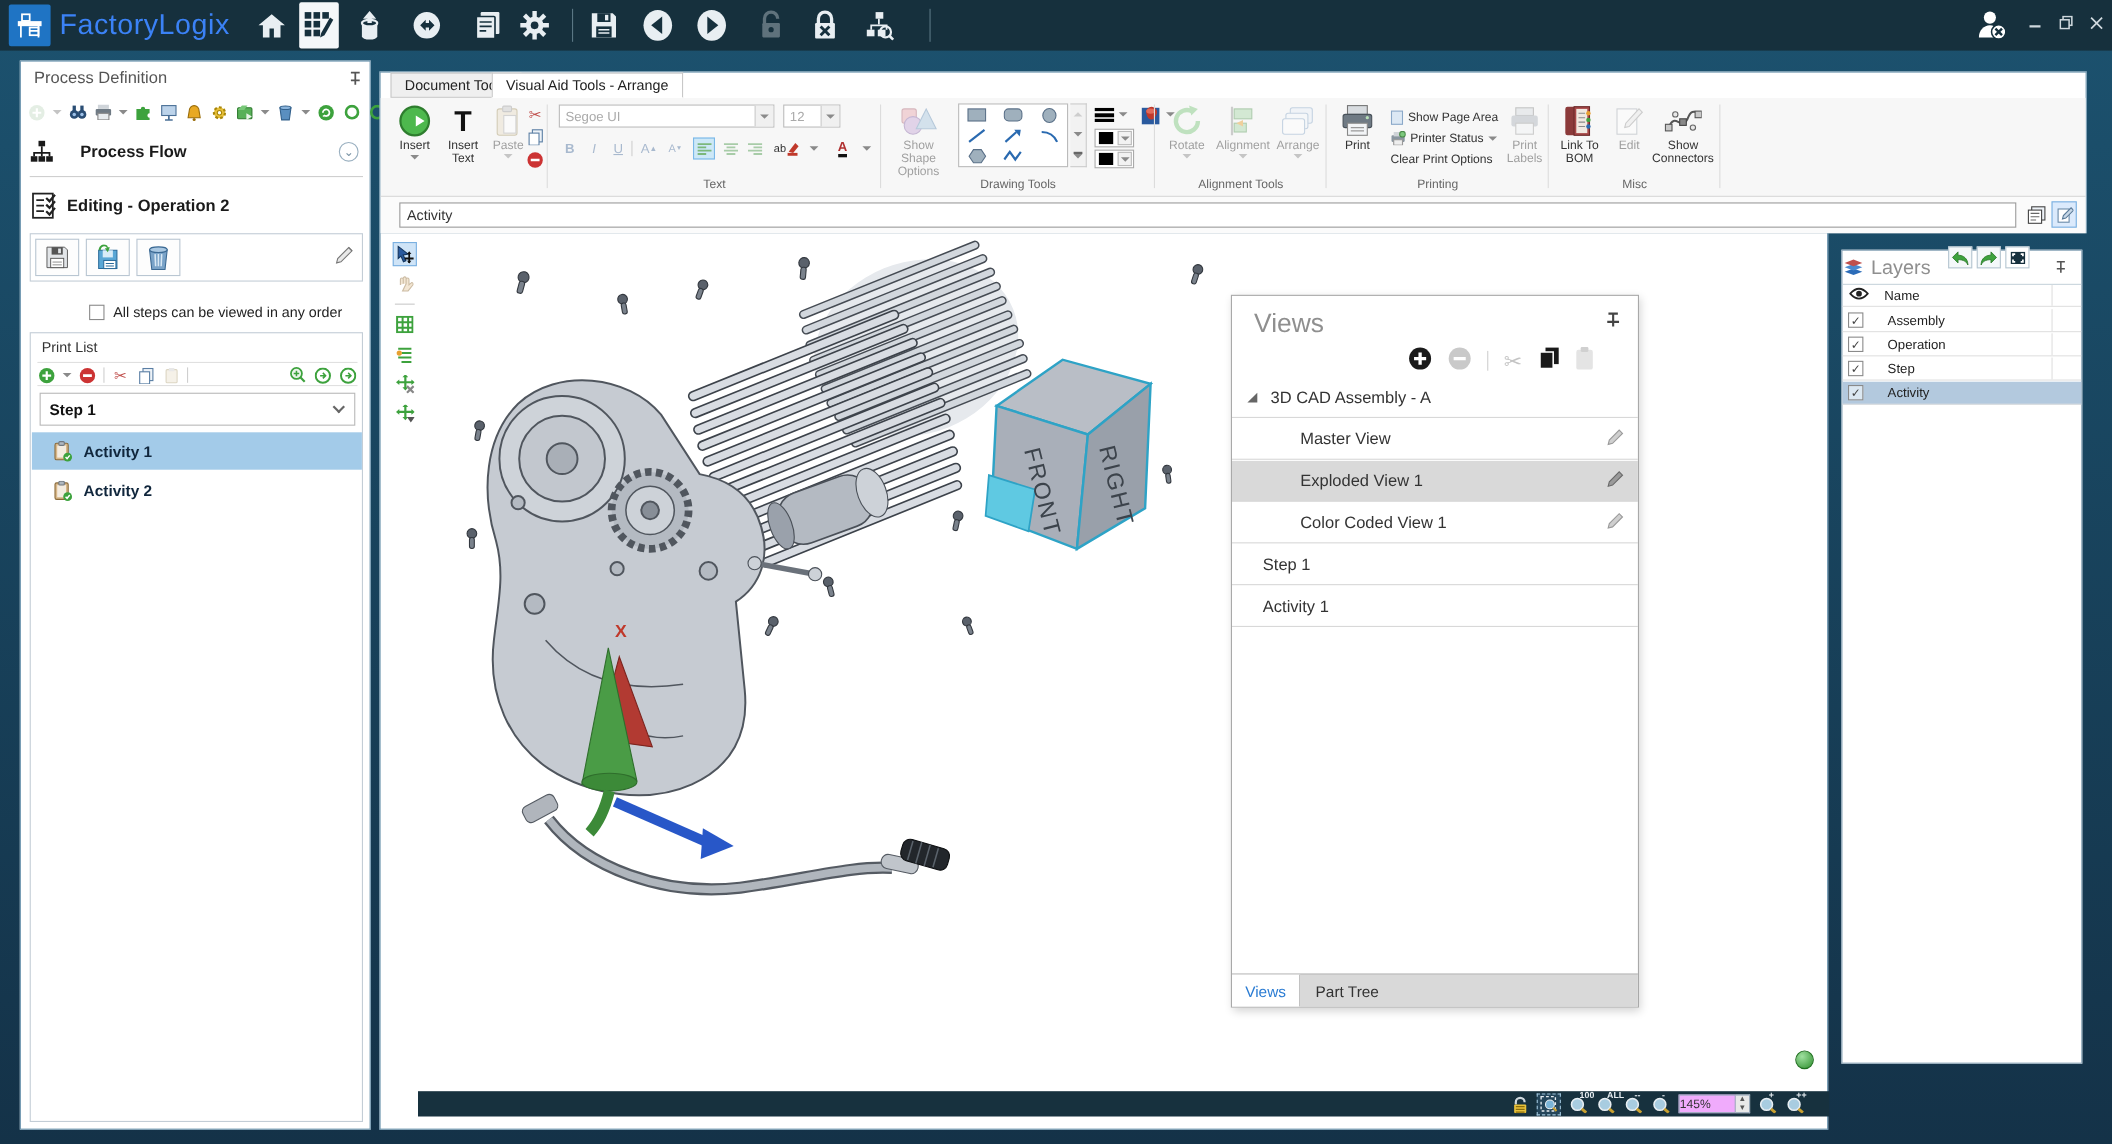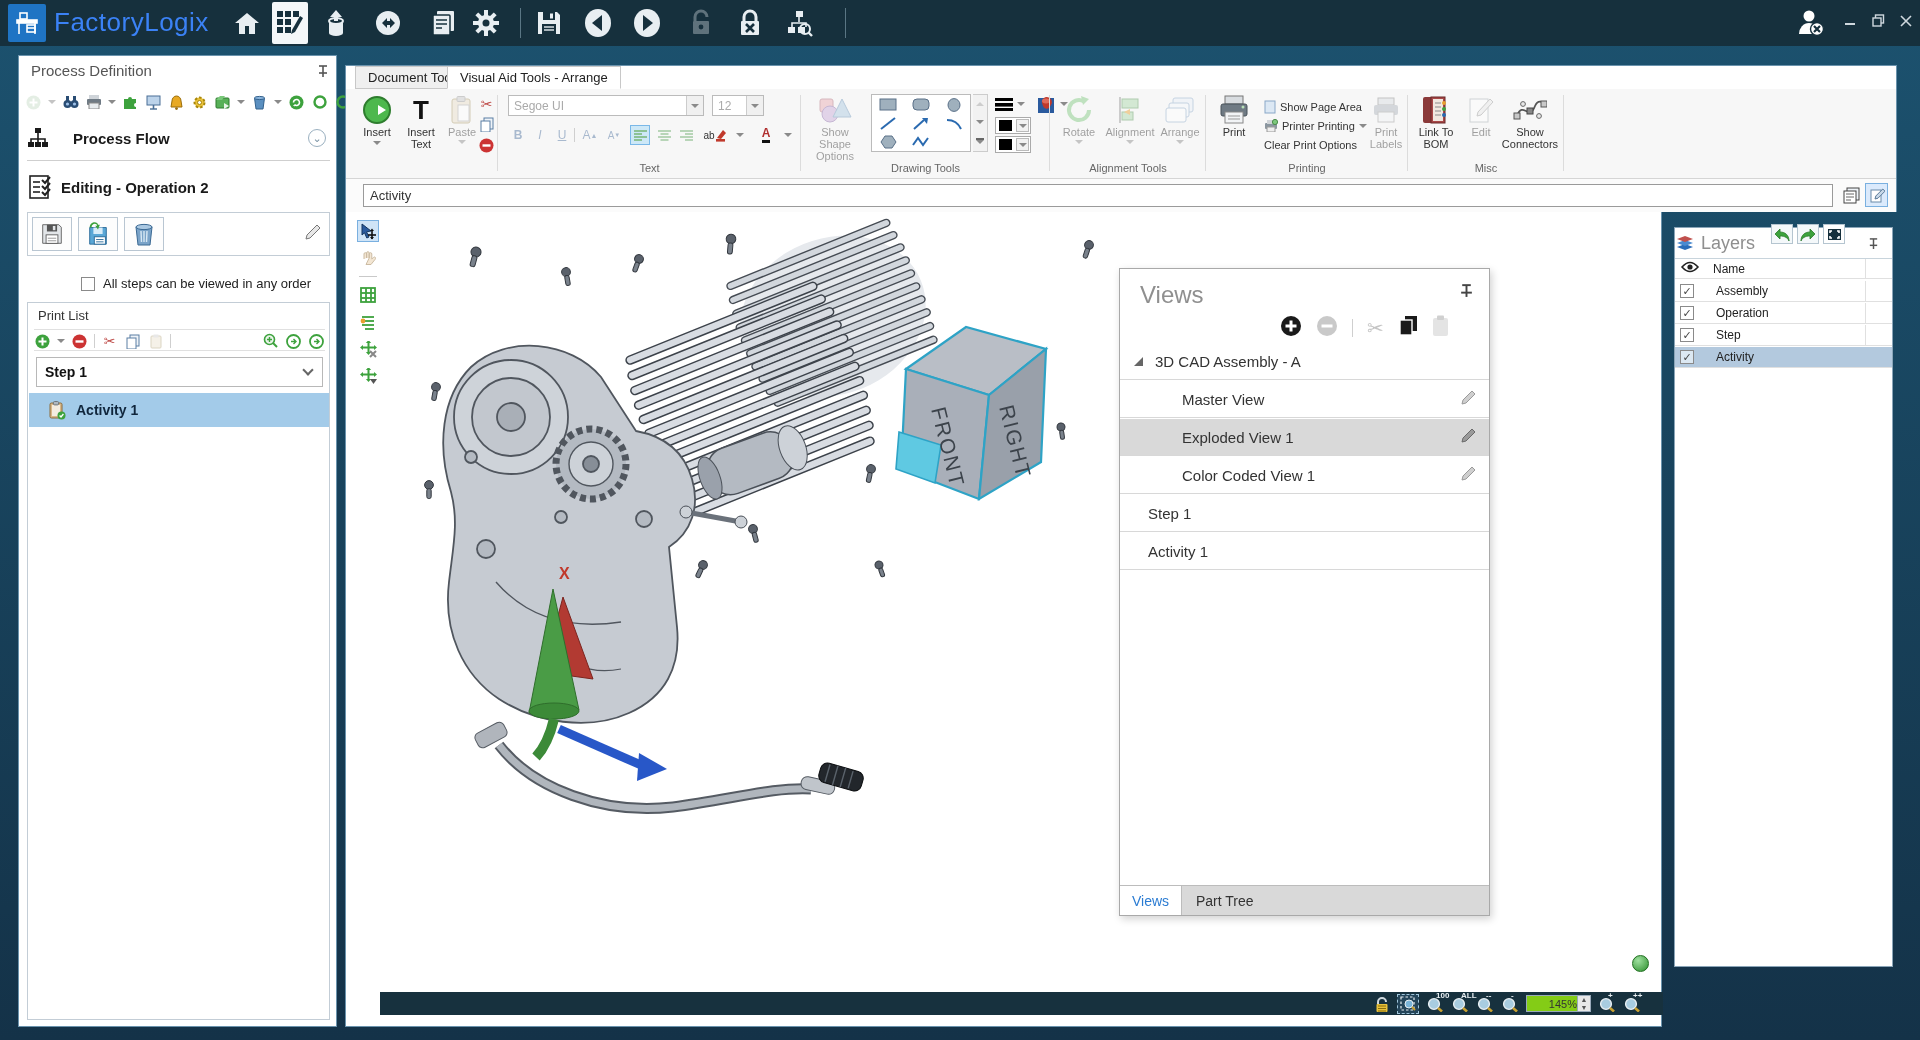--- a/index.html
+++ b/index.html
@@ -74,21 +74,21 @@
   #abEdit { border:1px solid #7ab0e0; background:#dbeafc; }
   
   #canvas { left:345px; top:212px; width:1317px; height:815px; background:#fff; border:1px solid #6a93ad; border-top:none; }
   #toolStrip { left:10px; top:8px; width:24px; display:flex; flex-direction:column; align-items:center; gap:5px; }
   .tsBtn { width:22px; height:22px; display:flex; align-items:center; justify-content:center; }
   .tsActive { background:#cfe4f7; border:1px solid #7ab0e0; }
   .tsDiv { width:18px; height:1px; background:#c9c9c9; margin:2px 0; }
   #statusStrip { left:34px; top:780px; width:1283px; height:23px; background:#17313e; display:flex; align-items:center; justify-content:flex-end; gap:7px; padding-right:22px; }
   .zicon { position:relative; display:flex; }
   .zlab { color:#e8eef2; font-size:8px; font-weight:bold; position:absolute; top:-4px; left:10px; letter-spacing:0; }
-  #zoomInput { width:52px; height:17px; background:#84cc16; border:1px solid #9ab; font-size:11px; color:#333; text-align:right; font-family:"Liberation Sans",sans-serif; }
+  #zoomInput { width:52px; height:17px; background:#f0abfc; border:1px solid #9ab; font-size:11px; color:#333; text-align:left; font-family:"Liberation Sans",sans-serif; }
   .spin { width:13px; height:17px; background:#e8e8e8; border:1px solid #9ab; border-left:none; color:#555; font-size:7px; line-height:8px; text-align:center; }
   .marq { border:1px dashed #9fc4da; background:#24455a; padding:1px 2px; }
   #greenBtn { left:1286px; top:743px; width:17px; height:17px; border-radius:50%; background:radial-gradient(circle at 35% 30%,#9fe09f,#2e8f2e); border:1px solid #1f6f1f; }
   
   #viewsPanel { left:773px; top:56px; width:371px; height:648px; background:#fff; border:1px solid #a9a9a9; box-shadow:2px 3px 8px rgba(0,0,0,0.18); }
   #vpTitle { left:20px; top:12px; font-size:24px; font-weight:300; color:#8f8f8f; }
   #vpPin { left:340px; top:14px; }
   #vpBar { left:160px; top:46px; height:26px; display:flex; align-items:center; gap:14px; }
   .treeRow { position:absolute; left:0; width:369px; border-bottom:1px solid #d8d8d8; height:37px; display:flex; align-items:center; font-size:15px; color:#333; }
   .tr-ind1 { padding-left:40px; }
@@ -498,20 +498,30 @@
       <div class="actRow" style="top:90px; background:#a3cbe9">
         <svg width="17" height="19" viewBox="0 0 17 19">
             <rect x="1" y="2" width="12" height="15" rx="1.5" fill="#d8b88a" stroke="#8a6a3a"></rect>
             <rect x="3" y="4" width="8" height="11" fill="#f4ece0"></rect>
             <rect x="4.5" y="0.5" width="5" height="3.4" rx="1" fill="#b0b8c0" stroke="#70787f"></rect>
             <circle cx="12.5" cy="14.5" r="4" fill="#3da23d"></circle>
             <path d="M10.6 14.5 l1.4 1.5 2.4-3" stroke="#fff" stroke-width="1.3" fill="none"></path>
           </svg>
         <span>Activity 1</span>
       </div>
+      <div class="actRow" style="top:126px">
+        <svg width="17" height="19" viewBox="0 0 17 19">
+            <rect x="1" y="2" width="12" height="15" rx="1.5" fill="#d8b88a" stroke="#8a6a3a"></rect>
+            <rect x="3" y="4" width="8" height="11" fill="#f4ece0"></rect>
+            <rect x="4.5" y="0.5" width="5" height="3.4" rx="1" fill="#b0b8c0" stroke="#70787f"></rect>
+            <circle cx="12.5" cy="14.5" r="4" fill="#3da23d"></circle>
+            <path d="M10.6 14.5 l1.4 1.5 2.4-3" stroke="#fff" stroke-width="1.3" fill="none"></path>
+          </svg>
+        <span>Activity 2</span>
+      </div>
     </div>
   </div>
 
   <div id="mainTop" class="abs">
     <div id="tab1" class="tab">
         <span>Document Tools</span>
       </div>
     <div id="tab2" class="tab">
         <span>Visual Aid Tools - Arrange</span>
       </div>
@@ -790,21 +800,21 @@
             </svg>
             <span>Show Page Area</span>
           </div>
         <div class="optRow" style="top:27px">
             <svg width="14" height="13">
               <rect x="1" y="4" width="12" height="6" rx="1" fill="#8a96a0"></rect>
               <rect x="3" y="1" width="8" height="4" fill="#d0d4d8"></rect>
               <rect x="3" y="8" width="8" height="5" fill="#eee" stroke="#999"></rect>
               <circle cx="11" cy="3" r="2.6" fill="#7cc87c" stroke="#4a8a4a"></circle>
             </svg>
-            <span>Printer Printing</span>
+            <span>Printer Status</span>
             <span class="dd"></span>
           </div>
         <div class="optRow" style="top:46px">
             <span>Clear Print Options</span>
           </div>
         <div class="bigBtn dim" style="left:160px; width:40px">
           <span class="ic">
               <svg width="28" height="26">
                 <rect x="6" y="1" width="16" height="7" fill="#d8dce0" stroke="#888"></rect>
                 <rect x="2" y="8" width="24" height="10" rx="2" fill="#aab2ba"></rect>

